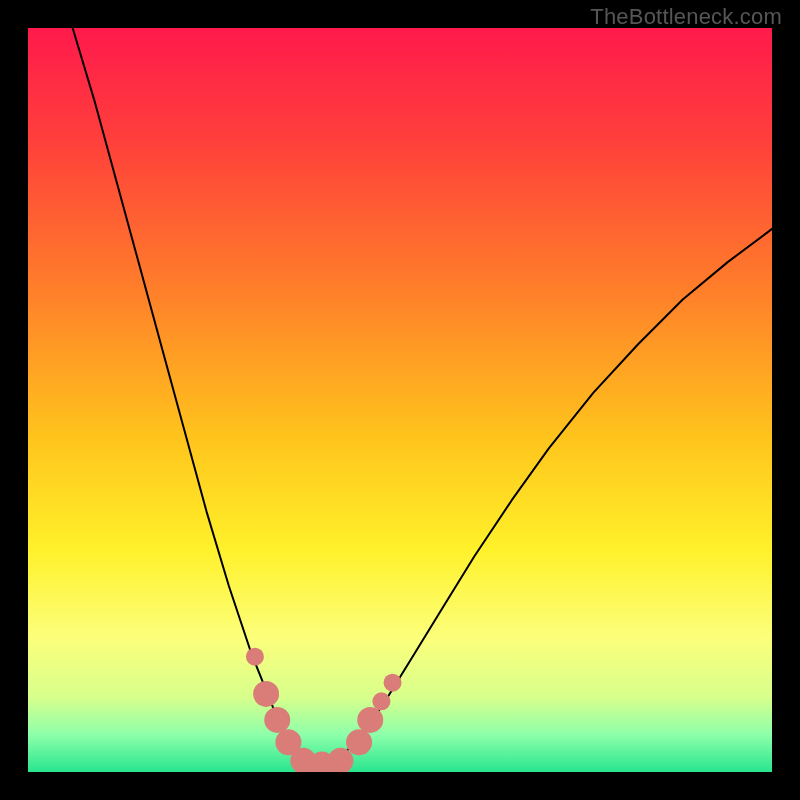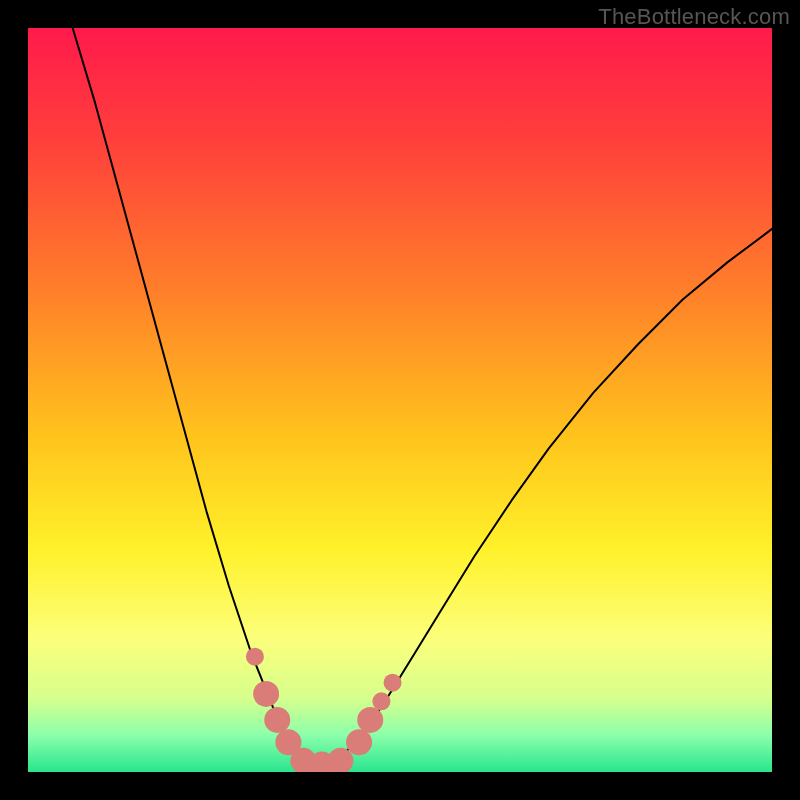--- a/index.html
+++ b/index.html
@@ -12,21 +12,21 @@
   }
   #frame {
     position: relative;
     width: 800px;
     height: 800px;
     background: #000;
   }
   #watermark {
     position: absolute;
     top: 4px;
-    right: 10px;
+    right: 18px;
     font-family: Arial, Helvetica, sans-serif;
     font-size: 22px;
     color: #565656;
     font-weight: 500;
     letter-spacing: 0.2px;
   }
   #plot {
     position: absolute;
     left: 28px;
     top: 28px;

